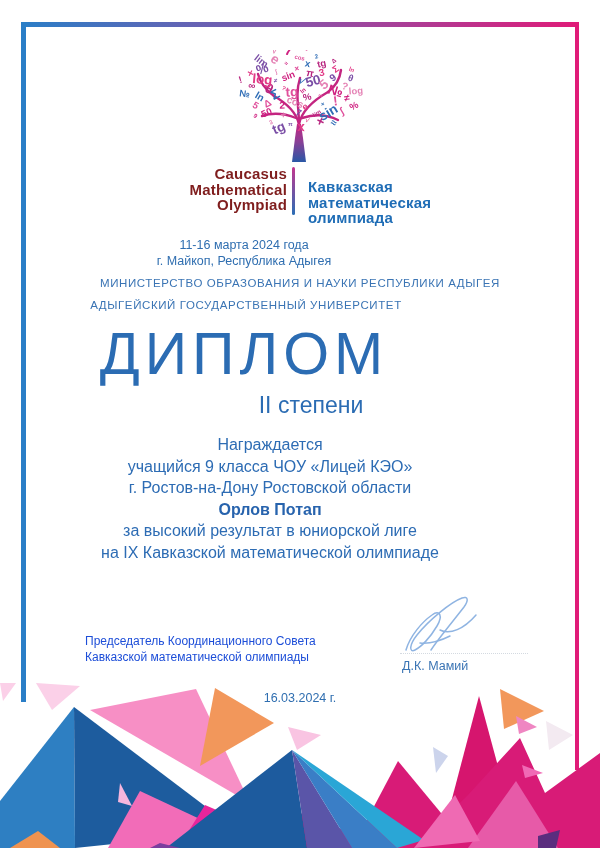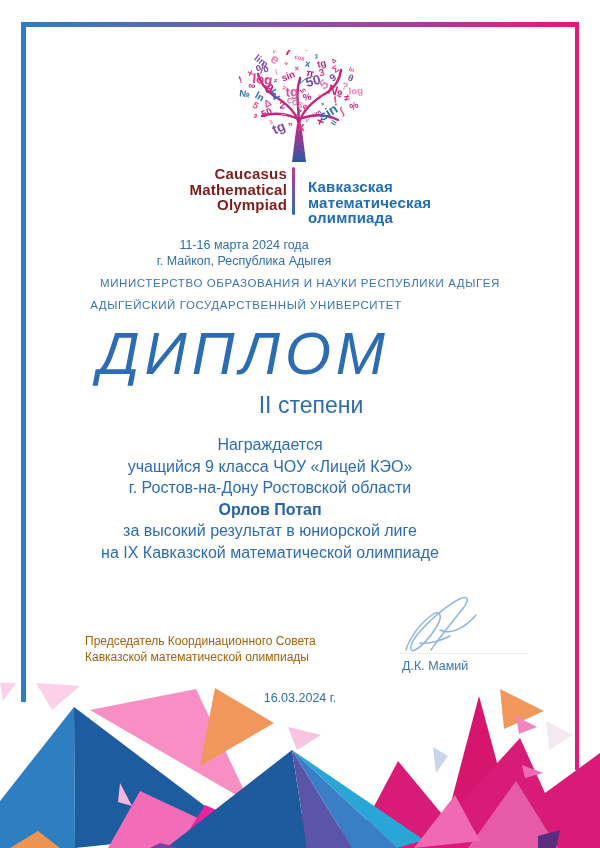--- a/index.html
+++ b/index.html
@@ -26,30 +26,30 @@
 
   .event-block{position:absolute;left:0;top:237px;width:488px;text-align:center;
     color:#2f6eb0;font-size:12.5px;line-height:16px;}
 
   .org-line1{position:absolute;left:0;top:277px;width:600px;text-align:center;
     color:#3a74b4;font-size:11.5px;letter-spacing:0.6px;}
   .org-line2{position:absolute;left:0;top:299px;width:492px;text-align:center;
     color:#3a74b4;font-size:11.5px;letter-spacing:0.6px;}
 
   .diploma-title{position:absolute;left:0;top:322px;width:488px;text-align:center;
-    color:#2b6cb3;font-size:59px;line-height:64px;letter-spacing:5px;font-weight:400;font-style:italic;}
+    color:#2b6cb3;font-size:59px;line-height:64px;letter-spacing:5px;font-weight:400;}
   .diploma-degree{position:absolute;left:0;top:391px;width:600px;text-align:center;
     color:#2b6cb3;font-size:23px;line-height:28px;margin-left:11px;}
 
   .award-block{position:absolute;left:0;top:434px;width:540px;text-align:center;
     color:#2d6cb4;font-size:16px;line-height:21.5px;}
   .award-block .name{font-weight:bold;color:#2763ad;}
 
   .sig-role{position:absolute;left:85px;top:633px;width:300px;text-align:left;
-    color:#a16207;font-size:12px;line-height:16px;}
+    color:#1d4ed8;font-size:12px;line-height:16px;}
   .sig-svg{position:absolute;left:396px;top:596px;width:112px;height:62px;}
   .sig-line{position:absolute;left:400px;top:653px;width:128px;border-top:1px dotted #d4dae1;}
   .sig-name{position:absolute;left:402px;top:659px;width:120px;text-align:left;
     color:#3a74b4;font-size:12.5px;}
 
   .issue-date{position:absolute;left:0;top:691px;width:600px;text-align:center;
     color:#2f6eb0;font-size:12.5px;}
 
   .deco{position:absolute;left:0;bottom:0;width:600px;height:165px;}
 </style>

